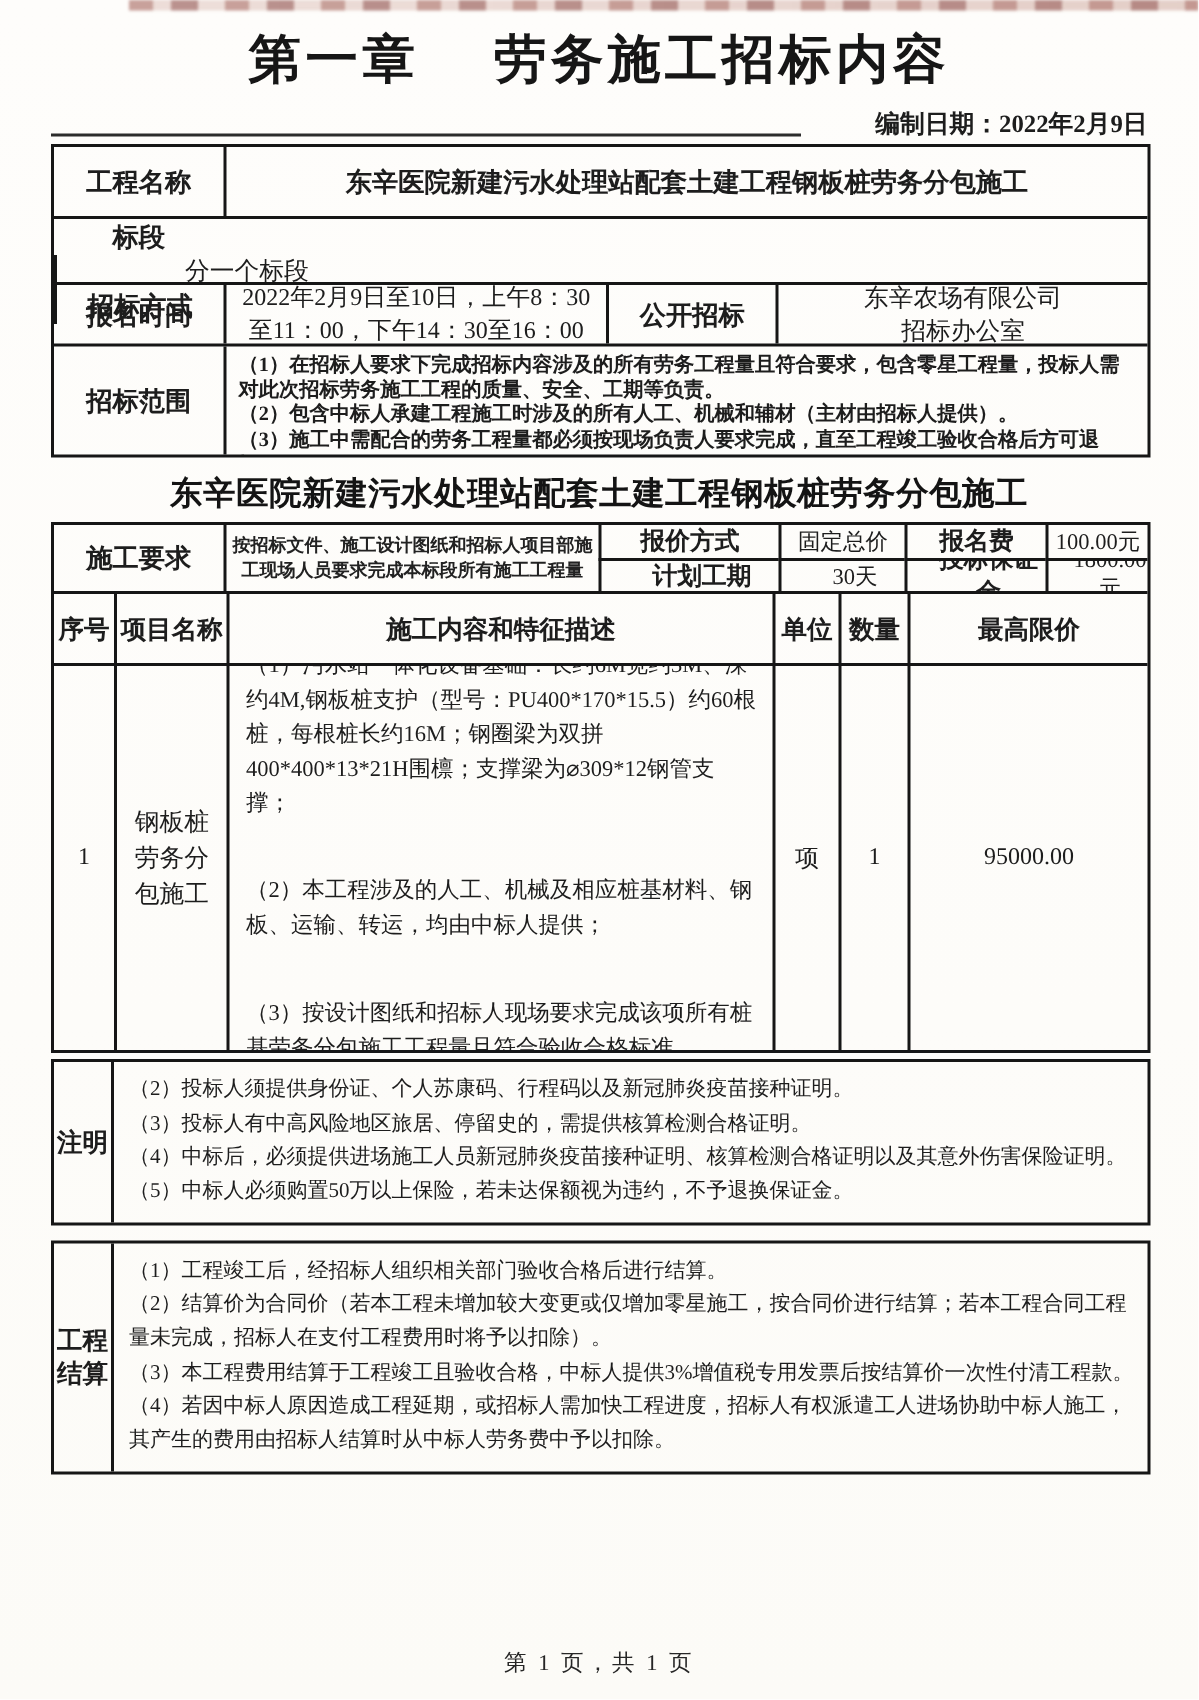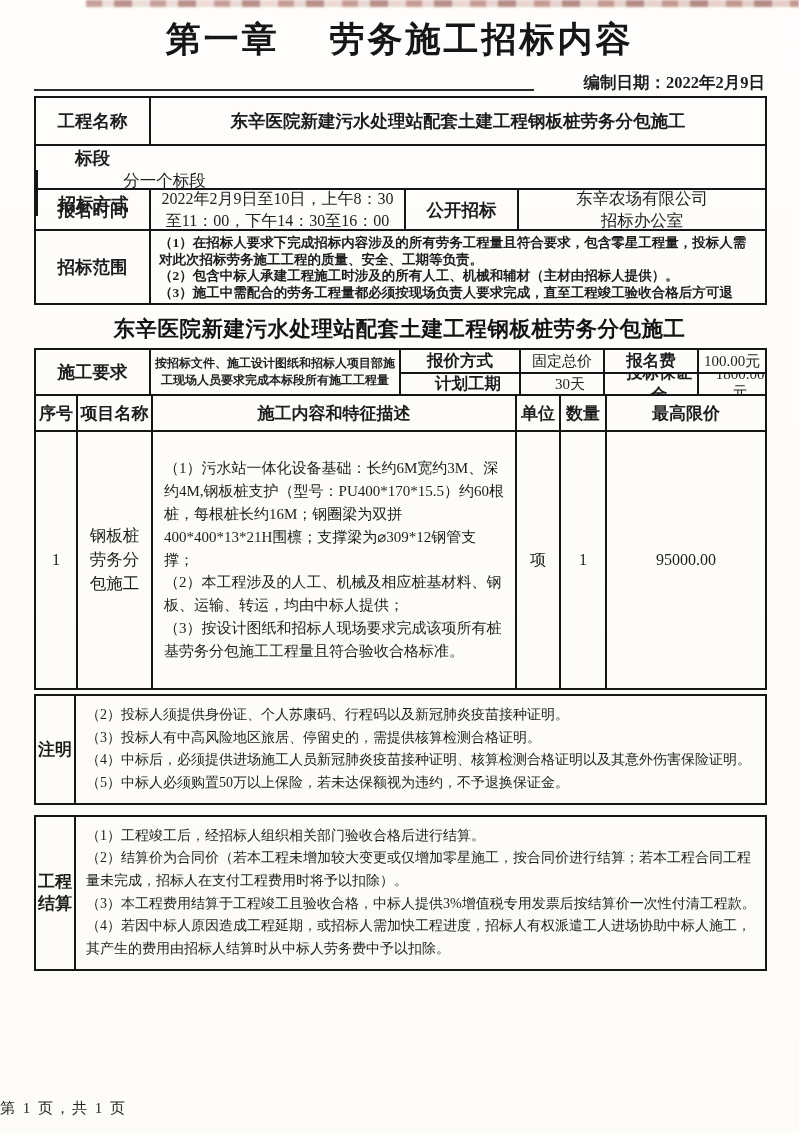--- a/index.html
+++ b/index.html
@@ -92,28 +92,29 @@
     font-weight: bold; color: #222;
   }
   .sub-lbl { font-weight: bold; font-size: 16.5px; }
   .sub-val { font-size: 15px; }
 
   .hdr-grid, .body-grid {
     display: grid;
     grid-template-columns: 40px 75px 364px 44px 46px 1fr;
     border-top: 2px solid #161616;
   }
-  .hdr-grid { height: 36px; }
+  .hdr-grid { height: 48px; }
   .hdr-grid .g-cell { font-weight: bold; font-size: 17px; }
   .body-grid { height: 258px; }
   .name-cell { font-size: 16.5px; line-height: 1.45; padding: 0 5px; }
   .desc-cell {
     display: flex; flex-direction: column; justify-content: center;
     text-align: left; font-size: 15px; line-height: 1.52;
     padding: 8px 11px;
+    gap: 36px;
   }
   .desc-cell p { margin: 0; }
   .num-cell { font-size: 16px; }
 
   .note-box, .settle-box {
     display: flex;
     margin: 4px 32px 0 34px;
     border: 2.5px solid #161616;
   }
   .settle-box { margin-top: 10px; }
@@ -126,21 +127,21 @@
     padding: 0 2px;
   }
   .box-content {
     flex: 1; padding: 8px 6px 8px 10px;
     font-size: 14px; line-height: 1.62;
   }
   .box-content p { margin: 0; }
 
   .footer {
     position: absolute; bottom: 15px; left: 0; right: 0;
-    font-size: 15px; letter-spacing: 2px;
+    text-align: center; font-size: 15px; letter-spacing: 2px;
     color: #262626;
   }
 </style>
 </head>
 <body>
 
 <div class="sheet">
 
   <div class="scan-edge"></div>
 

